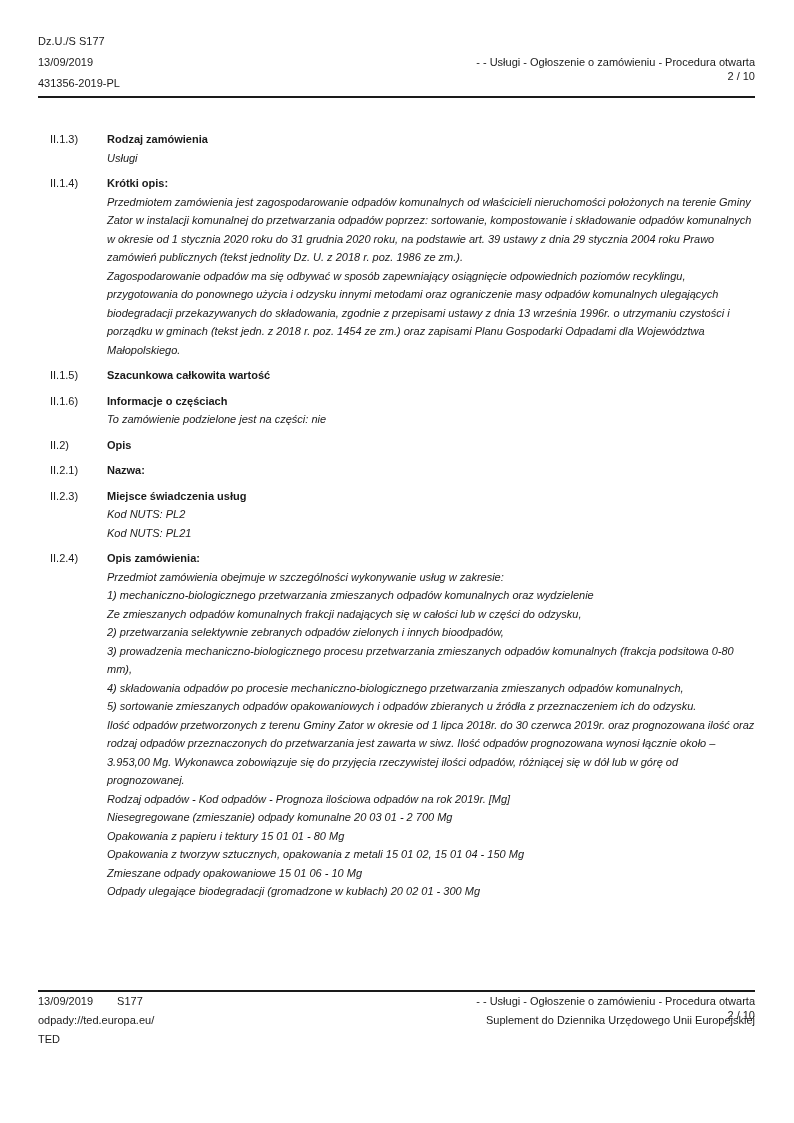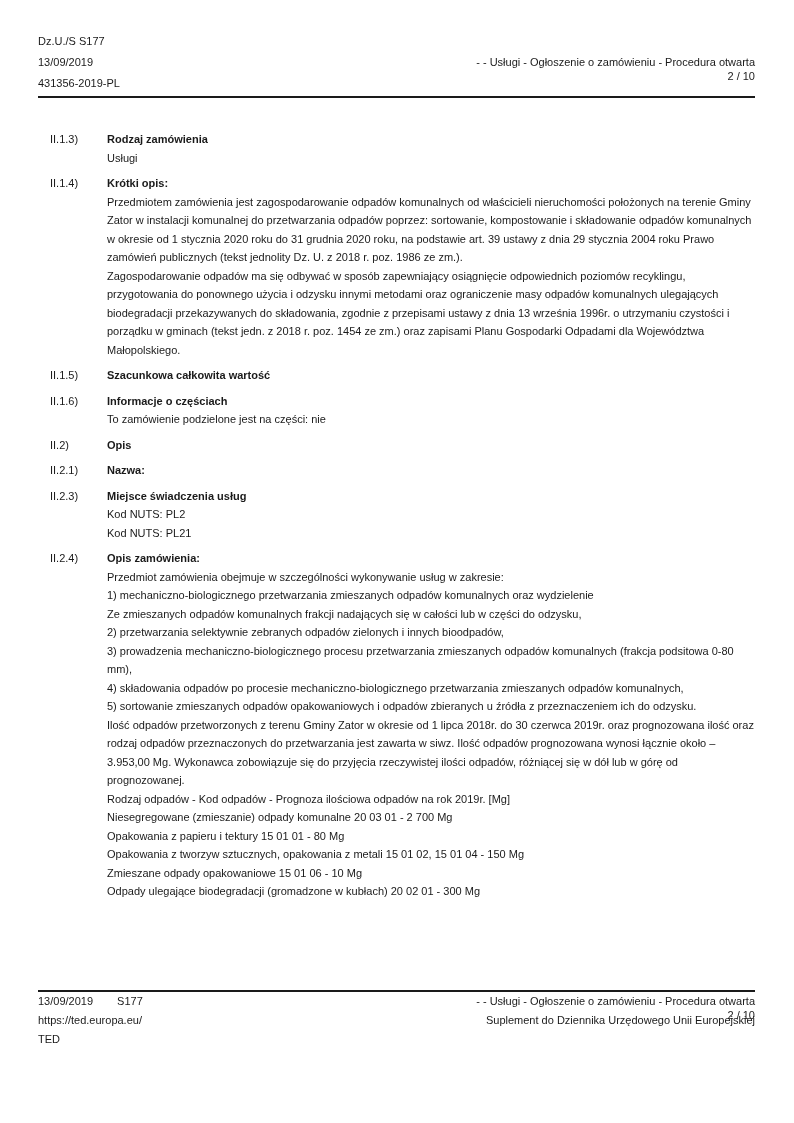--- a/index.html
+++ b/index.html
@@ -46,21 +46,21 @@
     margin-left: 12px;
   }
   .section {
     display: flex;
     margin-bottom: 7px;
     line-height: 18.5px;
   }
   .section-label { flex: 0 0 57px; }
   .section-body { flex: 1; min-width: 0; }
   .section-title { font-weight: bold; }
-  .para { line-height: 18.5px; }
+  .para { line-height: 18.5px; font-style: italic; }
   
   .footer {
     position: absolute;
     top: 988px;
     left: 38px;
     right: 39px;
   }
   .frow { line-height: 19px; }
   .edition { margin-left: 24px; }
   .url-link { color: #1a1a1a; text-decoration: none; }
@@ -161,19 +161,19 @@
   </div>
 
   <div class="footer">
     <div class="rule"></div>
     <div class="frow rel">
       <span>13/09/2019</span><span class="edition">S177</span>
       <span class="abs-center">- - Usługi - Ogłoszenie o zamówieniu - Procedura otwarta</span>
       <span class="abs-right">2 / 10</span>
     </div>
     <div class="frow rel">
-      <a class="url-link" href="#">https://ted.europa.eu/</a>
+      <a class="url-link" href="#">odpady://ted.europa.eu/</a>
       <span class="abs-center">Suplement do Dziennika Urzędowego Unii Europejskiej</span>
     </div>
     <div class="frow">TED</div>
   </div>
 
 </div>
 
 </body></html>

